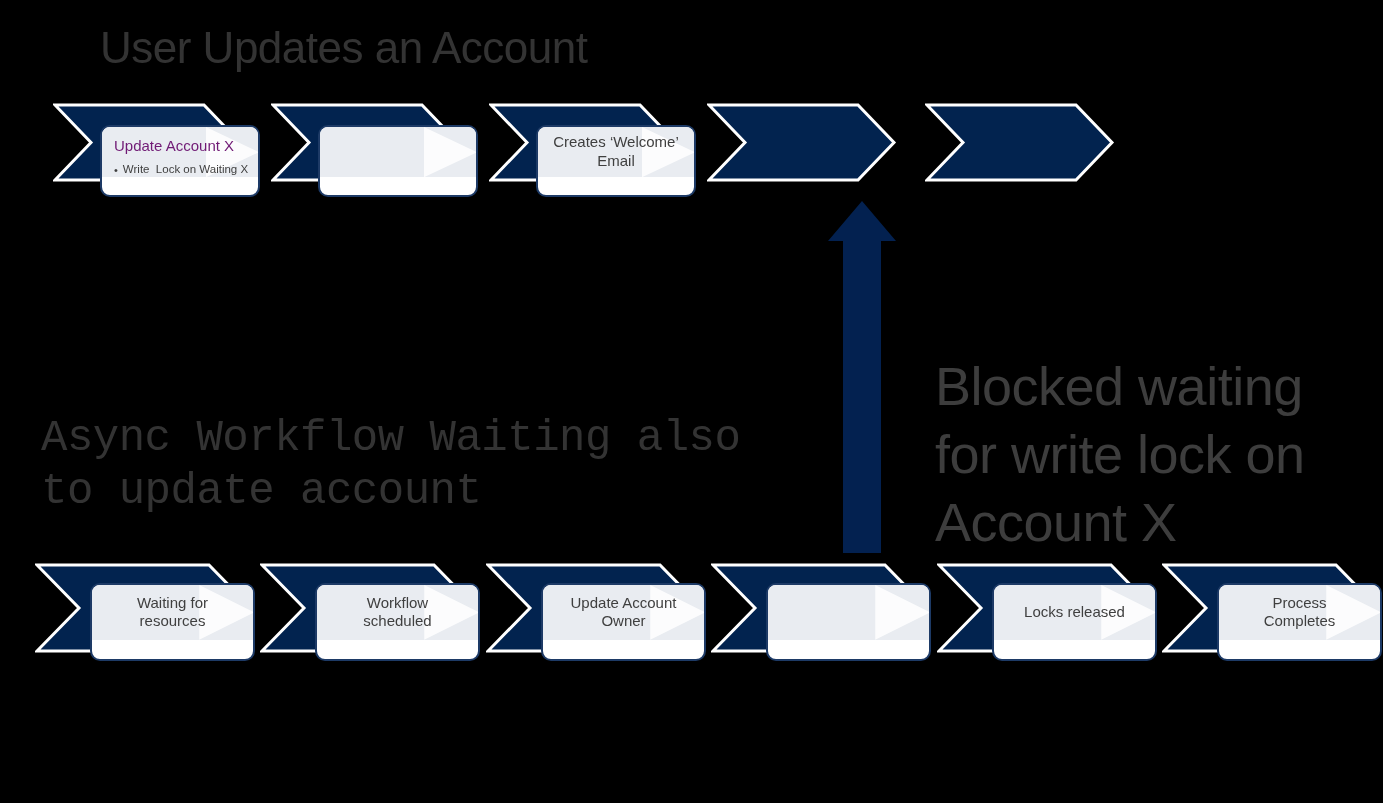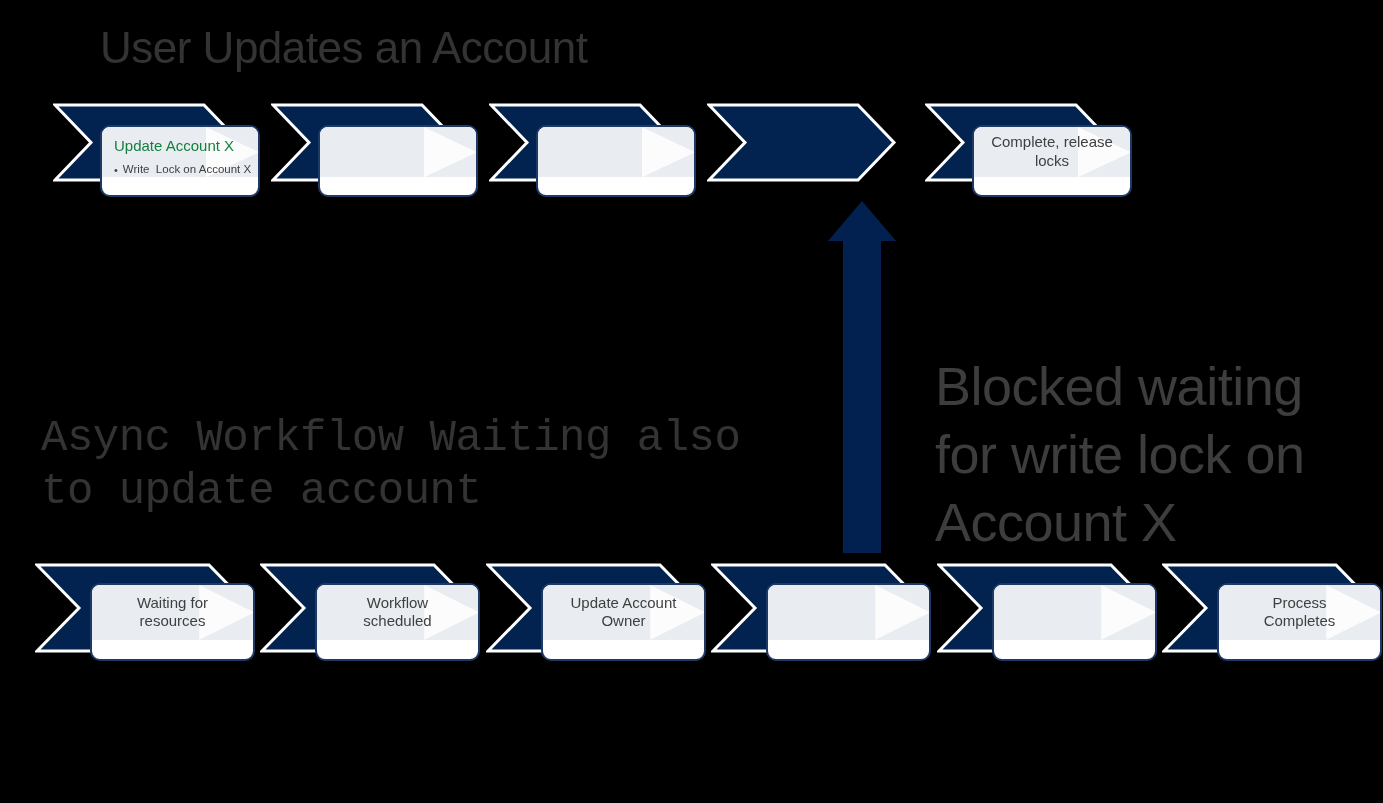--- a/index.html
+++ b/index.html
@@ -25,21 +25,21 @@
   .band{position:absolute;top:0;left:0;right:0;height:74%;background:#e9ecf1;}
   .wm{position:absolute;top:0;right:-1px;width:34%;height:100%;
       background:rgba(255,255,255,0.85);
       clip-path:polygon(0 0,100% 50%,0 100%);}
   .step-label{
     position:absolute;top:0;left:0;width:100%;height:74%;
     display:flex;align-items:center;justify-content:center;text-align:center;
     color:#3f3f3f;font-size:15px;line-height:1.25;padding:0 13px;box-sizing:border-box;
   }
   .bot-box .step-label{padding:0 19px;}
-  .box-title{position:absolute;left:12px;top:10px;font-size:15px;color:#15803d;}
+  .box-title{position:absolute;left:12px;top:10px;font-size:15px;color:#701a75;}
   .box-bullet{position:absolute;left:12px;top:36px;font-size:11.5px;color:#3f3f3f;
       white-space:pre-wrap;display:flex;align-items:flex-start;}
   .box-bullet .dot{font-size:11px;margin-right:5px;line-height:1.3;}
   #blocked-arrow{position:absolute;left:826px;top:201px;}
   #blocked-arrow polygon{fill:#032150;}
 </style>
 </head>
 <body>
 
 <div id="canvas">
@@ -64,43 +64,38 @@
     <polygon points="2,2 151,2 187,39.5 151,77 2,77 38,39.5"></polygon>
     </svg>
 
   <div class="stepbox top-box" style="left:100px">
     <div class="band">
       <div class="wm"></div>
     </div>
     <div class="box-title">Update Account X</div>
     <div class="box-bullet">
       <span class="dot">•</span>
-      <span>Write  Lock on Account X</span>
+      <span>Write  Lock on Waiting X</span>
     </div>
   </div>
 
   <div class="stepbox top-box" style="left:318px">
     <div class="band">
       <div class="wm"></div>
       </div>
   </div>
 
   <div class="stepbox top-box" style="left:536px">
     <div class="band">
       <div class="wm"></div>
       </div>
+    <div class="step-label">Creates ‘Welcome’ Email</div>
   </div>
 
 
-  <div class="stepbox top-box" style="left:972px">
-    <div class="band">
-      <div class="wm"></div>
-      </div>
-    <div class="step-label">Complete, release locks</div>
-  </div>
 
   <svg id="blocked-arrow" width="70" height="352" viewBox="0 0 70 352">
     <polygon points="36,0 70,40 55,40 55,352 17,352 17,40 2,40"></polygon>
   </svg>
 
   <svg class="chev" style="left:35px;top:563px" width="220" height="90" viewBox="0 0 220 90">
     <polygon points="2,2 174,2 216,45 174,88 2,88 44,45"></polygon>
     </svg>
   <svg class="chev" style="left:260px;top:563px" width="220" height="90" viewBox="0 0 220 90">
     <polygon points="2,2 174,2 216,45 174,88 2,88 44,45"></polygon>
@@ -142,20 +137,21 @@
   <div class="stepbox bot-box" style="left:766px">
     <div class="band">
       <div class="wm"></div>
       </div>
   </div>
 
   <div class="stepbox bot-box" style="left:992px">
     <div class="band">
       <div class="wm"></div>
       </div>
+    <div class="step-label">Locks released</div>
   </div>
 
   <div class="stepbox bot-box" style="left:1217px">
     <div class="band">
       <div class="wm"></div>
       </div>
     <div class="step-label">Process Completes</div>
   </div>
 
 </div>

